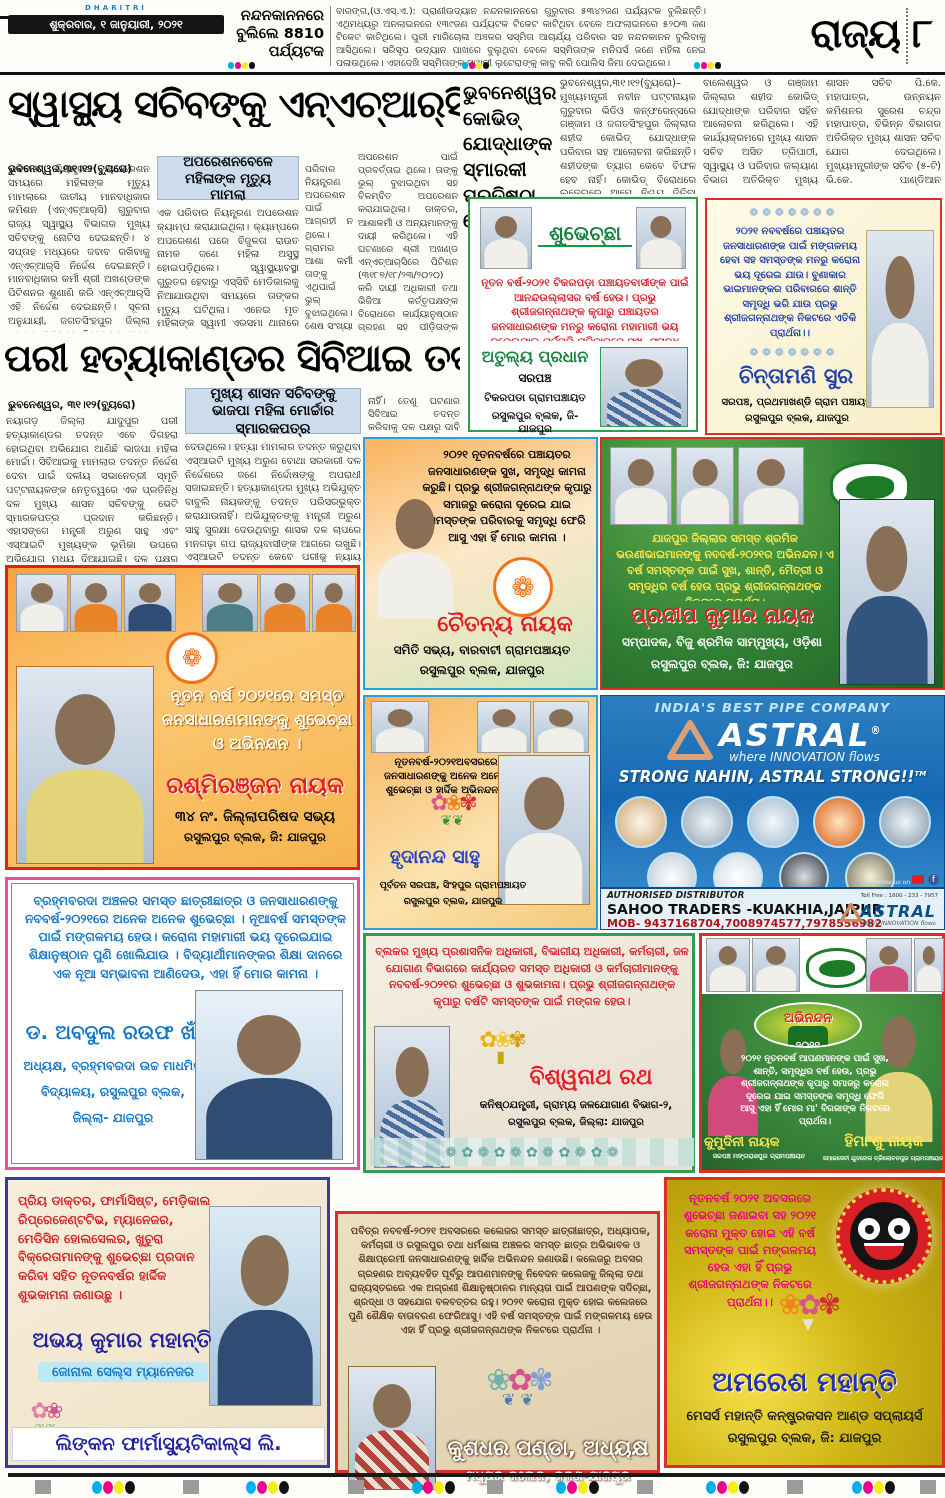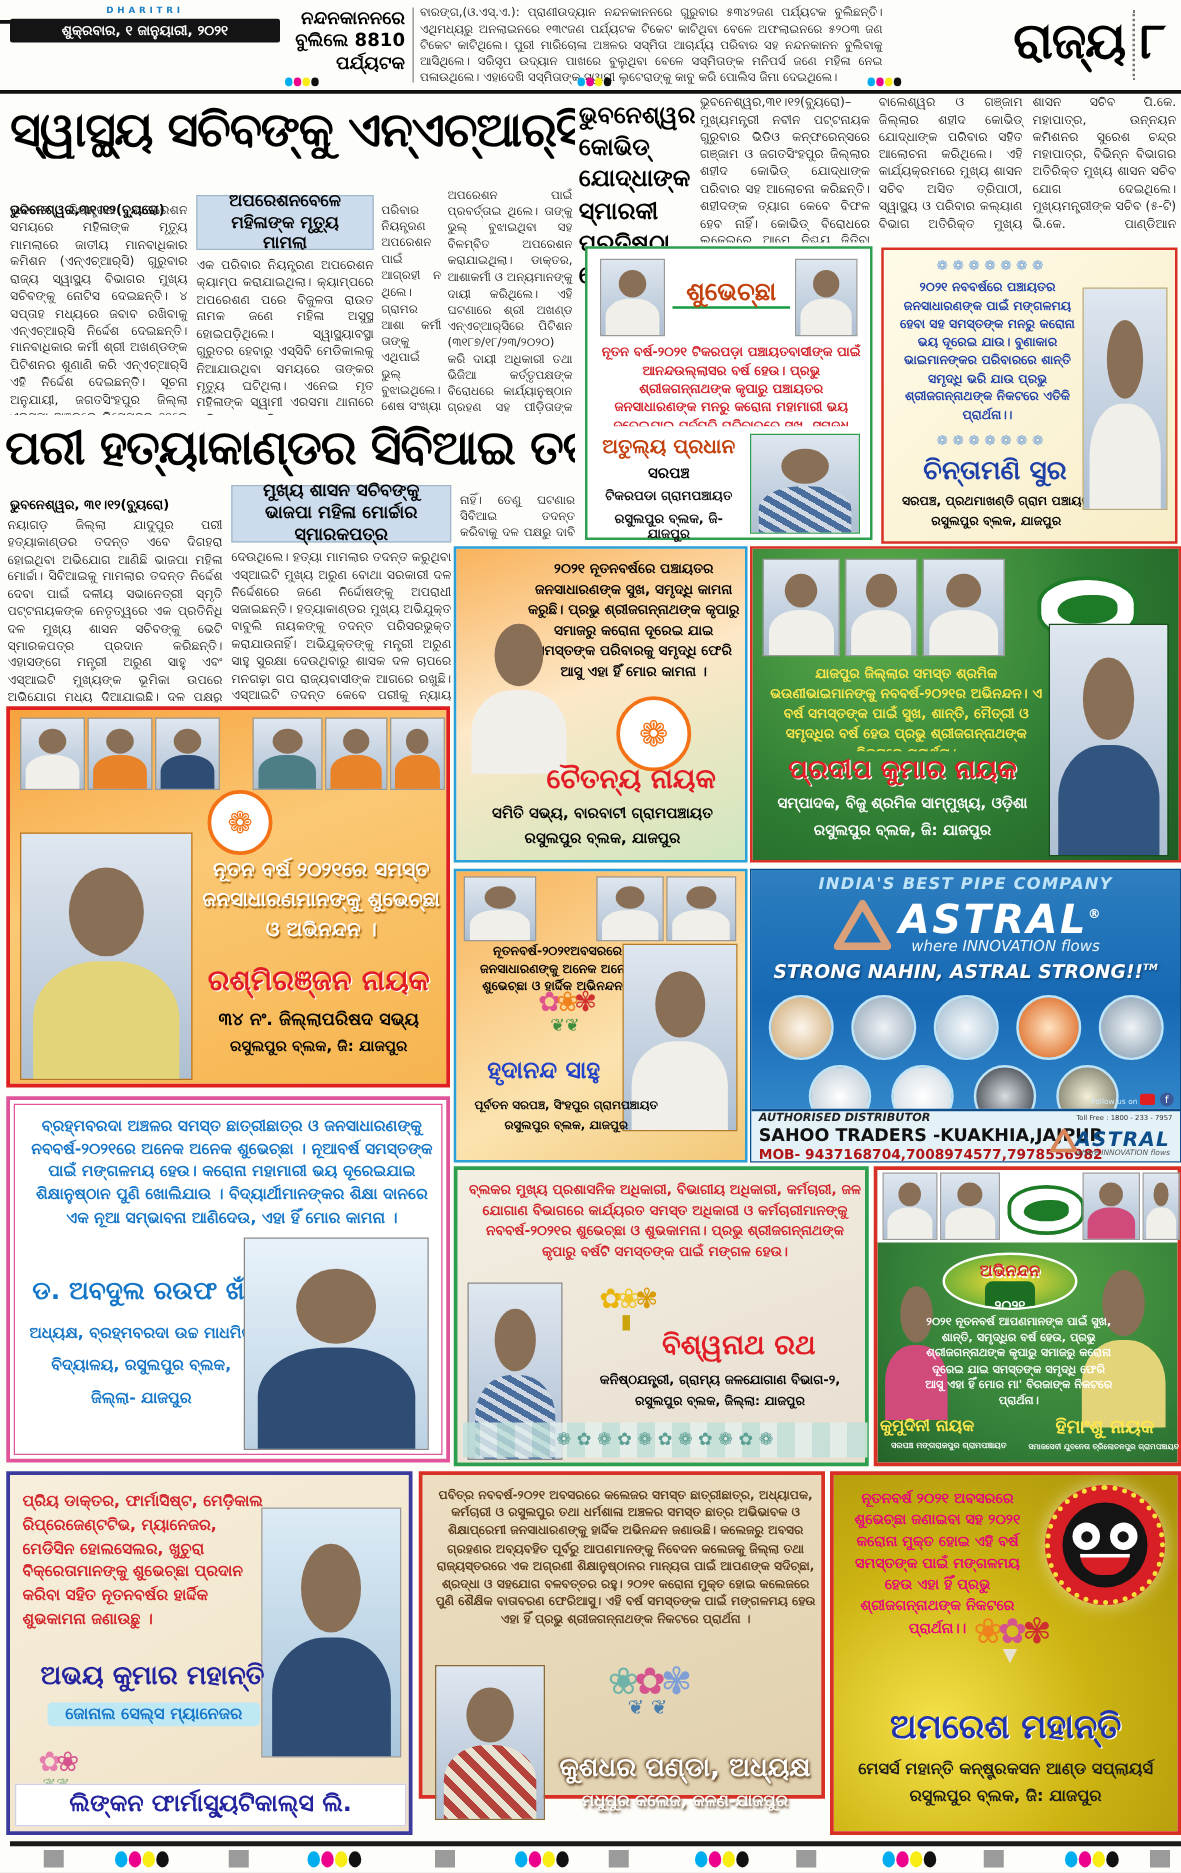--- a/index.html
+++ b/index.html
@@ -27,21 +27,21 @@
   .bouquet{position:absolute;text-align:center;line-height:.9}
   .bouquet .fl{font-size:22px;letter-spacing:-4px}
   .regsq{position:absolute;width:16px;height:14px;background:#9b9b9b;bottom:4px}
   .regdots{position:absolute;bottom:4px;display:flex;gap:1px}
   .regdots i{width:10px;height:13px;border-radius:50%;display:block}
   .topdots{position:absolute;display:flex;gap:1px}
   .topdots i{width:6px;height:7px;border-radius:50%;display:block}
   .c-c{background:#00aeef}.c-m{background:#ec008c}.c-y{background:#f7ec13}.c-k{background:#111}
   .adname-red{color:#e11d25;font-weight:bold}
   .adname-blue{color:#1f3fae;font-weight:bold}
-  .adname-green{color:#c2410c;font-weight:bold}
+  .adname-green{color:#15803d;font-weight:bold}
   .center{text-align:center}
 </style>
 </head>
 <body>
 
 <div class="page">
 
   <div class="abs" style="left:0;top:16px;width:14px;height:3px;background:#111"></div>
 
   <div class="abs" style="left:8px;top:4px;width:216px;height:70px">
@@ -243,21 +243,21 @@
     <div class="abs hl" style="left:10px;top:12px;width:200px;height:128px;color:#d2232a;font-size:12.5px;line-height:1.5;text-align:left;overflow:hidden">ପ୍ରିୟ ଡାକ୍ତର, ଫାର୍ମାସିଷ୍ଟ, ମେଡ଼ିକାଲ ରିପ୍ରେଜେଣ୍ଟଟିଭ, ମ୍ୟାନେଜର, ମେଡିସିନ ହୋଲସେଲର, ଖୁଚୁରା ବିକ୍ରେତାମାନଙ୍କୁ ଶୁଭେଚ୍ଛା ପ୍ରଦାନ କରିବା ସହିତ ନୂତନବର୍ଷର ହାର୍ଦ୍ଦିକ ଶୁଭକାମନା ଜଣାଉଛୁ ।</div>
     <div class="photo ph-suit" style="right:6px;top:26px;width:112px;height:200px;border:1px solid #999;background:linear-gradient(180deg,#dcebf5,#a9c6dc)"></div>
     <div class="abs adname-blue" style="left:4px;top:148px;width:220px;font-size:21px;text-align:center;color:#23239e">ଅଭୟ କୁମାର ମହାନ୍ତି</div>
     <div class="abs" style="left:30px;top:182px;width:170px;background:#bfe8f5;color:#1576c8;font-weight:bold;font-size:13px;text-align:center;border-radius:4px;padding:2px 0">ଜୋନାଲ ସେଲ୍ସ ମ୍ୟାନେଜର</div>
     <div class="bouquet" style="left:2px;bottom:30px;width:70px"><span class="fl"><span style="color:#e77fae">✿</span><span style="color:#d6548e">❀</span></span><br><span style="color:#7fae7f;font-size:13px">❦❦</span></div>
     <div class="abs" style="left:4px;bottom:4px;width:313px;height:34px;background:#fff;border:1px solid #cfcfe8">
       <div style="color:#23239e;font-weight:bold;font-size:19px;text-align:center;margin-top:4px">ଲିଙ୍କନ ଫାର୍ମାସ୍ୟୁଟିକାଲ୍ସ ଲି.</div>
     </div>
   </div>
 
-  <div class="abs" style="left:335px;top:1177px;width:325px;height:262px;border:3px solid #d93025;background:linear-gradient(160deg,#ecdfc2,#e0d0ae)">
+  <div class="abs" style="left:335px;top:1211px;width:325px;height:262px;border:3px solid #d93025;background:linear-gradient(160deg,#ecdfc2,#e0d0ae)">
     <div class="abs hl" style="left:10px;top:10px;width:305px;height:140px;color:#5a3a1a;font-size:9.8px;line-height:1.45;text-align:center;overflow:hidden">ପବିତ୍ର ନବବର୍ଷ-୨୦୨୧ ଅବସରରେ କଲେଜର ସମସ୍ତ ଛାତ୍ରୀଛାତ୍ର, ଅଧ୍ୟାପକ, କର୍ମଚାରୀ ଓ ରସୁଲପୁର ତଥା ଧର୍ମଶାଳା ଅଞ୍ଚଳର ସମସ୍ତ ଛାତ୍ର ଅଭିଭାବକ ଓ ଶିକ୍ଷାପ୍ରେମୀ ଜନସାଧାରଣଙ୍କୁ ହାର୍ଦ୍ଦିକ ଅଭିନନ୍ଦନ ଜଣାଉଛି। କଲେଜରୁ ଅବସର ଗ୍ରହଣର ଅବ୍ୟବହିତ ପୂର୍ବରୁ ଆପଣମାନଙ୍କୁ ନିବେଦନ କଲେଜକୁ ଜିଲ୍ଲା ତଥା ରାଜ୍ୟସ୍ତରରେ ଏକ ଅଗ୍ରଣୀ ଶିକ୍ଷାନୁଷ୍ଠାନର ମାନ୍ୟତା ପାଇଁ ଆପଣଙ୍କ ସଦିଚ୍ଛା, ଶ୍ରଦ୍ଧା ଓ ସହଯୋଗ ବଳବତ୍ତର ରହୁ। ୨୦୨୧ କରୋନା ମୁକ୍ତ ହୋଇ କଲେଜରେ ପୁଣି ଶୈକ୍ଷିକ ବାତାବରଣ ଫେରିଆସୁ। ଏହି ବର୍ଷ ସମସ୍ତଙ୍କ ପାଇଁ ମଙ୍ଗଳମୟ ହେଉ ଏହା ହିଁ ପ୍ରଭୁ ଶ୍ରୀଜଗନ୍ନାଥଙ୍କ ନିକଟରେ ପ୍ରାର୍ଥନା ।</div>
     <div class="photo ph-check" style="left:10px;top:152px;width:88px;height:124px;border:1px solid #8a6a3a"></div>
     <div class="bouquet" style="left:120px;top:152px;width:120px"><span class="fl" style="font-size:30px"><span style="color:#6fb3a8">❀</span><span style="color:#d6548e">✿</span><span style="color:#7f9ed6">✾</span></span><br><span style="color:#4a7fae;font-size:16px">❦ ❦</span></div>
     <div class="abs" style="left:100px;top:222px;width:220px;color:#fff;font-weight:bold;font-size:21px;text-align:center;text-shadow:1px 1px 2px #5a3a1a,-1px -1px 2px #5a3a1a">କୁଶଧର ପଣ୍ଡା, ଅଧ୍ୟକ୍ଷ</div>
     <div class="abs" style="left:100px;top:254px;width:220px;color:#fff;font-weight:bold;font-size:13px;text-align:center;text-shadow:1px 1px 2px #5a3a1a">ମଧୁପୁର କଲେଜ, କଳଣ-ଯାଜପୁର</div>
   </div>
 
   <div class="abs" style="left:664px;top:1177px;width:281px;height:291px;border:3px solid #d93025;background:radial-gradient(circle at 30% 70%,#f5e14a 0%,#cdb413 45%,#a89008 100%)">
     <div class="abs hl" style="left:8px;top:10px;width:150px;height:130px;color:#e6007e;font-size:11.5px;line-height:1.5;text-align:center;overflow:hidden">ନୂତନବର୍ଷ ୨୦୨୧ ଅବସରରେ ଶୁଭେଚ୍ଛା ଜଣାଇବା ସହ ୨୦୨୧ କରୋନା ମୁକ୍ତ ହୋଇ ଏହି ବର୍ଷ ସମସ୍ତଙ୍କ ପାଇଁ ମଙ୍ଗଳମୟ ହେଉ ଏହା ହିଁ ପ୍ରଭୁ ଶ୍ରୀଜଗନ୍ନାଥଙ୍କ ନିକଟରେ ପ୍ରାର୍ଥନା।।</div>
     <div class="abs" style="right:10px;top:8px;width:96px;height:96px;border-radius:50%;background:#d81f26;border:4px dotted #f8e03a;box-shadow:0 0 14px #fff8">

